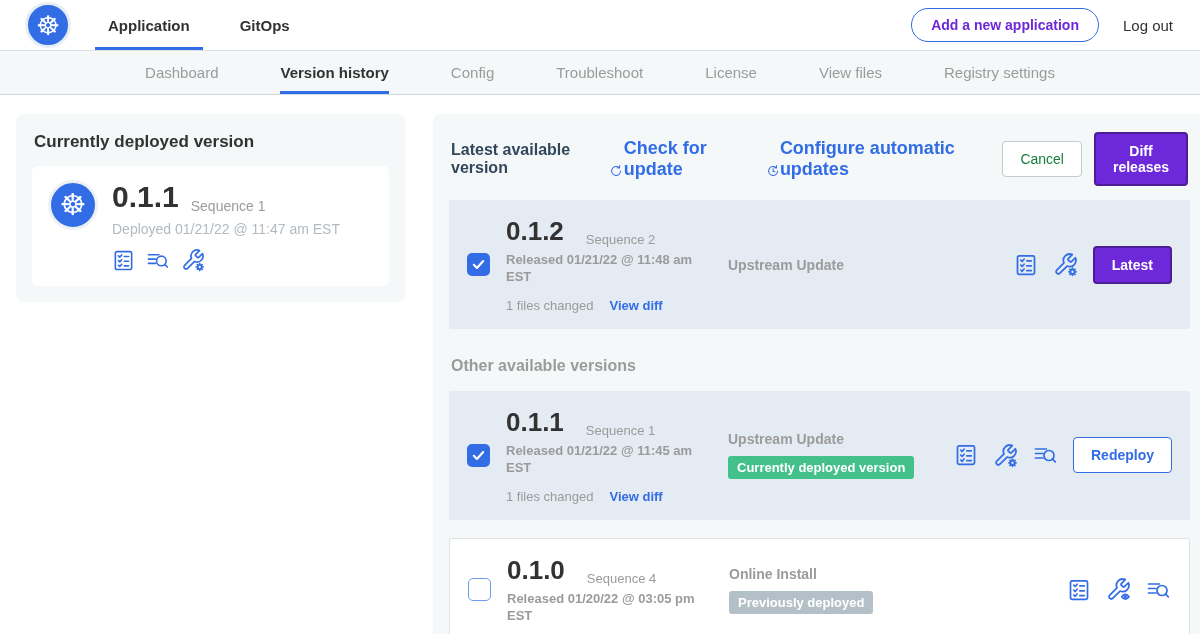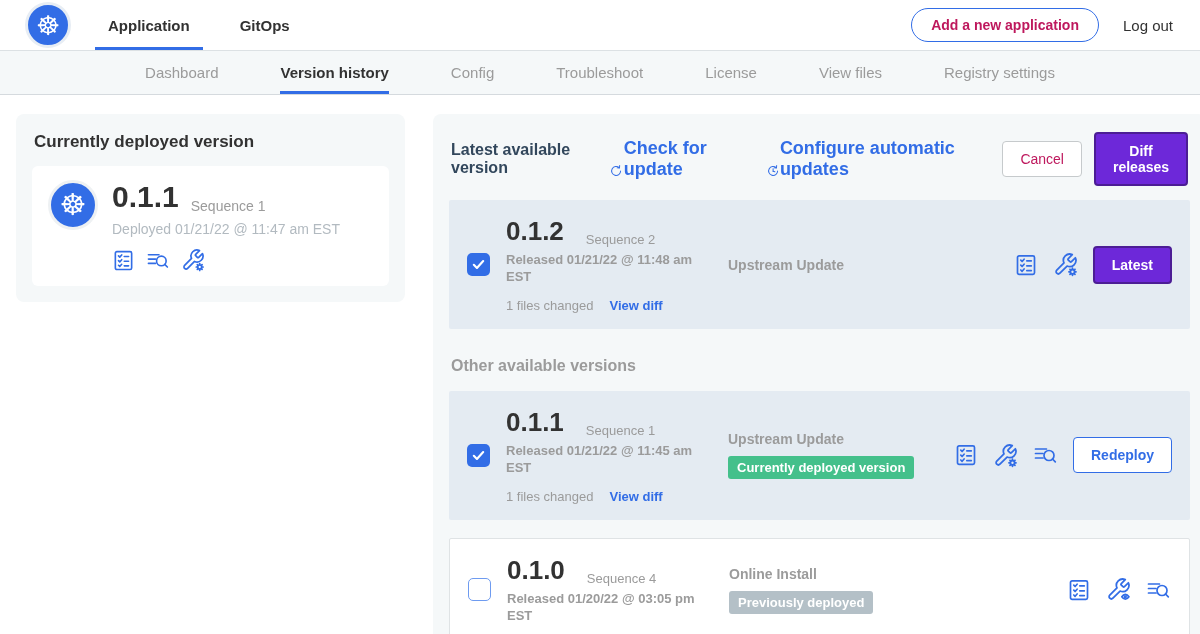--- a/index.html
+++ b/index.html
@@ -14,21 +14,21 @@
   
   .topbar { height:50px; display:flex; align-items:stretch; padding:0 27px 0 25px; background:#fff; }
   .logo-wrap { align-self:center; width:46px; height:46px; border-radius:50%; background:#326de6;
     border:3px solid #e7edf4; display:flex; align-items:center; justify-content:center; margin-right:24px; flex:none; }
   .logo-glyph { color:#fff; font-size:27px; line-height:1; font-family:"DejaVu Sans", sans-serif; }
   .top-tabs { display:flex; gap:24px; }
   .top-tab { display:flex; align-items:center; padding:3px 13px 0 13px; font-size:15px; font-weight:700;
     color:#323232; border-bottom:3px solid transparent; cursor:pointer; }
   .top-tab.active { border-bottom-color:#326de6; }
   .topbar-right { margin-left:auto; display:flex; align-items:center; gap:24px; }
-  .add-app-btn { border:1px solid #326de6; color:#be185d; font-weight:700; font-size:14px;
+  .add-app-btn { border:1px solid #326de6; color:#6d28d9; font-weight:700; font-size:14px;
     padding:8px 19px; border-radius:18px; background:#fff; cursor:pointer; font-family:inherit;text-align:center; }
   .logout { font-size:15px; color:#323232; cursor:pointer; }
 
   
   .subnav { height:45px; background:#f5f8f9; border-top:1px solid #dce1e4; border-bottom:1px solid #d5dade;
     display:flex; justify-content:center; gap:62px; }
   .subnav-item { display:flex; align-items:center; padding-top:3px; font-size:15px; color:#9b9b9b;
     border-bottom:3px solid transparent; cursor:pointer; }
   .subnav-item.active { color:#323232; font-weight:700; border-bottom-color:#326de6; }
 
@@ -50,21 +50,21 @@
 
   
   .right-panel { flex:1; background:#f5f8f9; border-radius:8px; padding:16px; }
   .panel-header { display:flex; align-items:center; padding:2px 2px 14px 2px; }
   .panel-title { font-size:16px; font-weight:700; color:#32475c; margin-right:16px; }
   .header-link { display:flex; align-items:flex-end; color:#326de6; font-weight:700; font-size:18px;
     margin-right:26px; cursor:pointer; }
   .header-actions { margin-left:auto; display:flex; align-items:center; gap:12px; }
   .btn { font-size:14px; font-weight:700; border-radius:4px; padding:9px 17px; cursor:pointer;
     font-family:inherit; line-height:1.15; }
-  .btn-cancel { background:#fff; border:1px solid #c6cacc; color:#be185d; font-weight:400; }
+  .btn-cancel { background:#fff; border:1px solid #c6cacc; color:#15803d; font-weight:400; }
   .btn-primary { background:#6d28d9; border:2px solid #4c1d95; color:#fff; }
   .btn-outline { background:#fff; border:1px solid #326de6; color:#326de6; }
 
   .vrow { display:flex; align-items:center; border-radius:2px; padding:16px 18px; }
   .vrow.selected { background:#e4ebf2; }
   .vrow.plain { background:#fff; border:1px solid #dfe3e5; margin-top:18px; }
   .checkbox { width:23px; height:23px; border-radius:5px; margin-right:16px; flex:none; cursor:pointer; }
   .checkbox.checked { background:#326de6; display:flex; align-items:center; justify-content:center; }
   .checkbox.unchecked { background:#fff; border:1px solid #6e9bf0; }
   .vinfo { width:198px; flex:none; margin-right:24px; }

